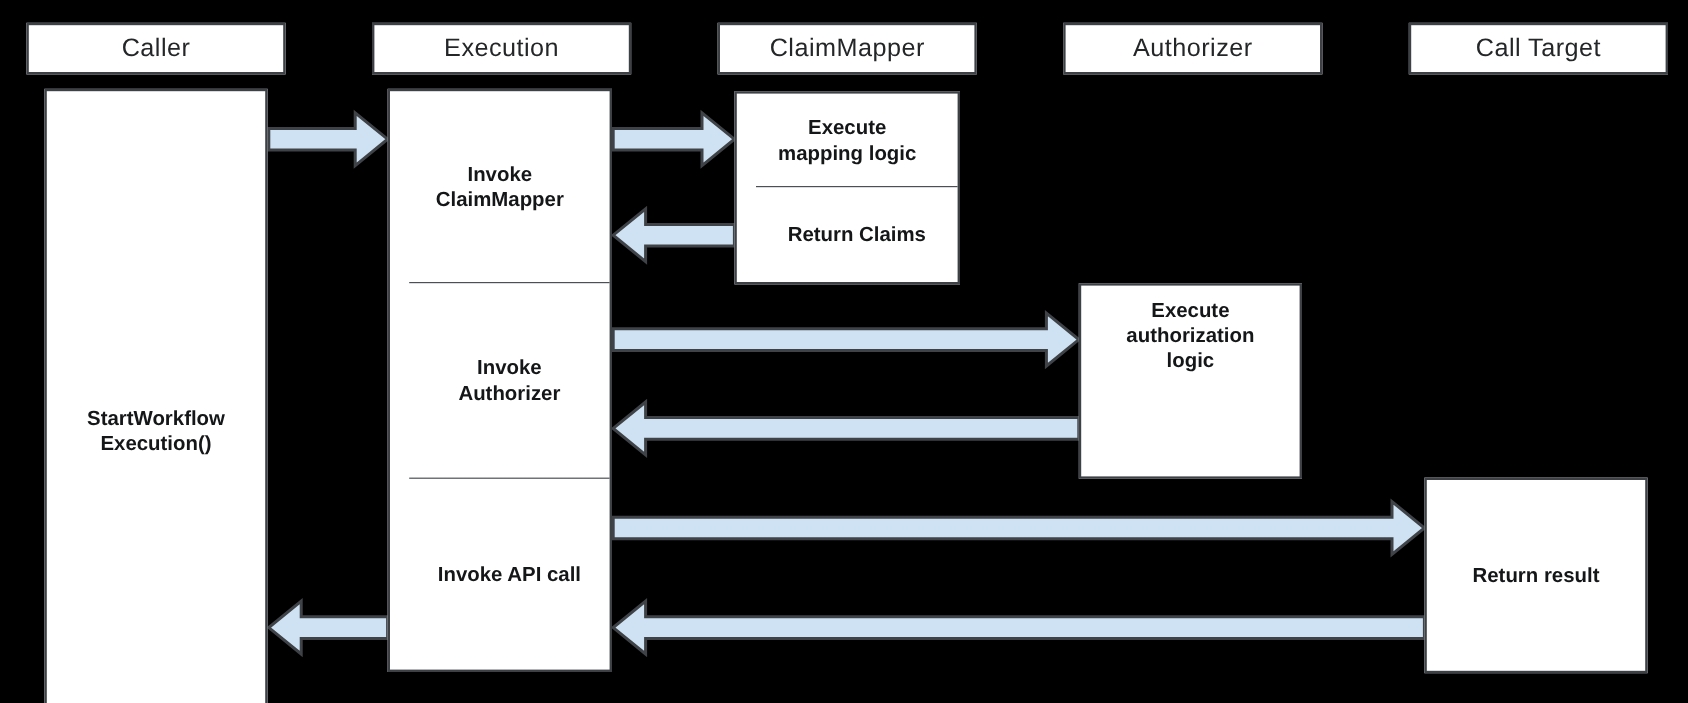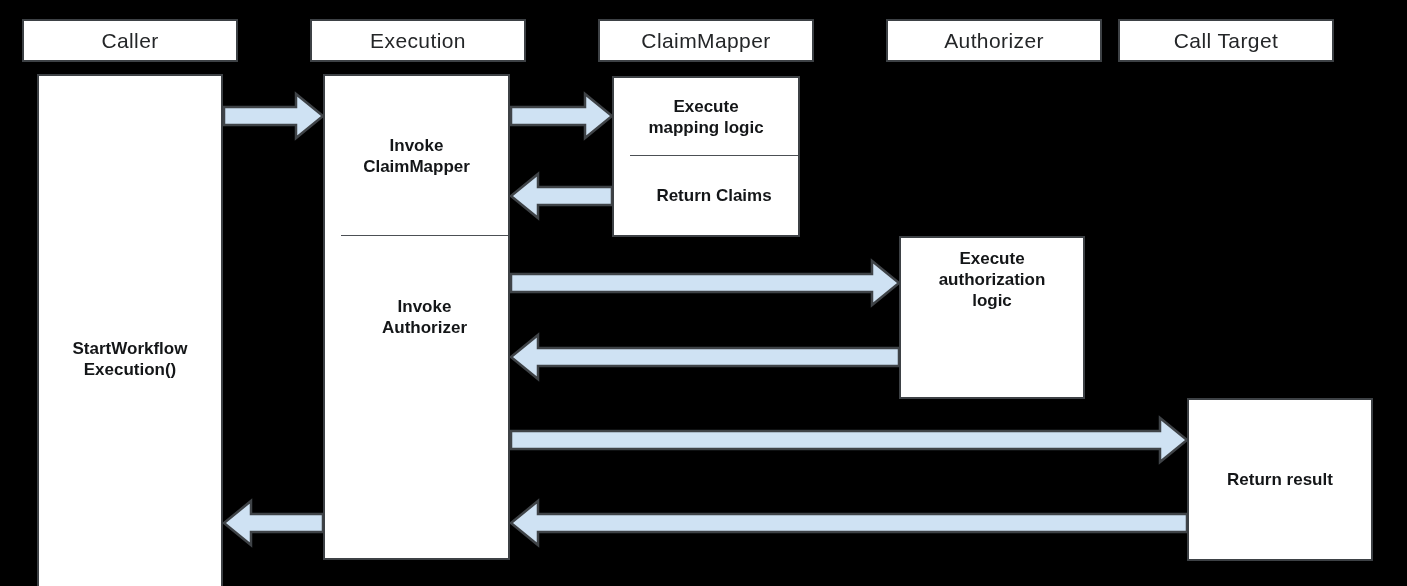--- a/index.html
+++ b/index.html
@@ -126,39 +126,42 @@
     </div>
   <div class="hbox" style="left:310px;">
       <span class="htext">Execution</span>
     </div>
   <div class="hbox" style="left:598px;">
       <span class="htext">ClaimMapper</span>
     </div>
   <div class="hbox" style="left:886px;">
       <span class="htext">Authorizer</span>
     </div>
-  <div class="hbox" style="left:1118px;text-align:right;">
+  <div class="hbox" style="left:1174px;text-align:right;">
       <span class="htext">Call Target</span>
     </div>
 
   <div class="abox" style="left:37px; top:74px; width:186px; height:570px;">
     <div class="sect fill">
       <span class="blabel">StartWorkflow
 Execution()</span>
     </div>
   </div>
 
   <div class="abox" style="left:323px; top:74px; width:187px; height:486px;">
     <div class="sect" style="height:159px;">
       <span class="blabel">Invoke
 ClaimMapper</span>
     </div>
     <div class="sect" style="height:163px;">
       <span class="blabel">Invoke
 Authorizer</span>
+    </div>
+    <div class="sect fill">
+      <span class="blabel">Invoke API call</span>
     </div>
   </div>
 
   <div class="abox" style="left:612px; top:76px; width:188px; height:161px;">
     <div class="sect" style="height:77px;">
       <span class="blabel">Execute
 mapping logic</span>
     </div>
     <div class="sect fill">
       <span class="blabel">Return Claims</span>

